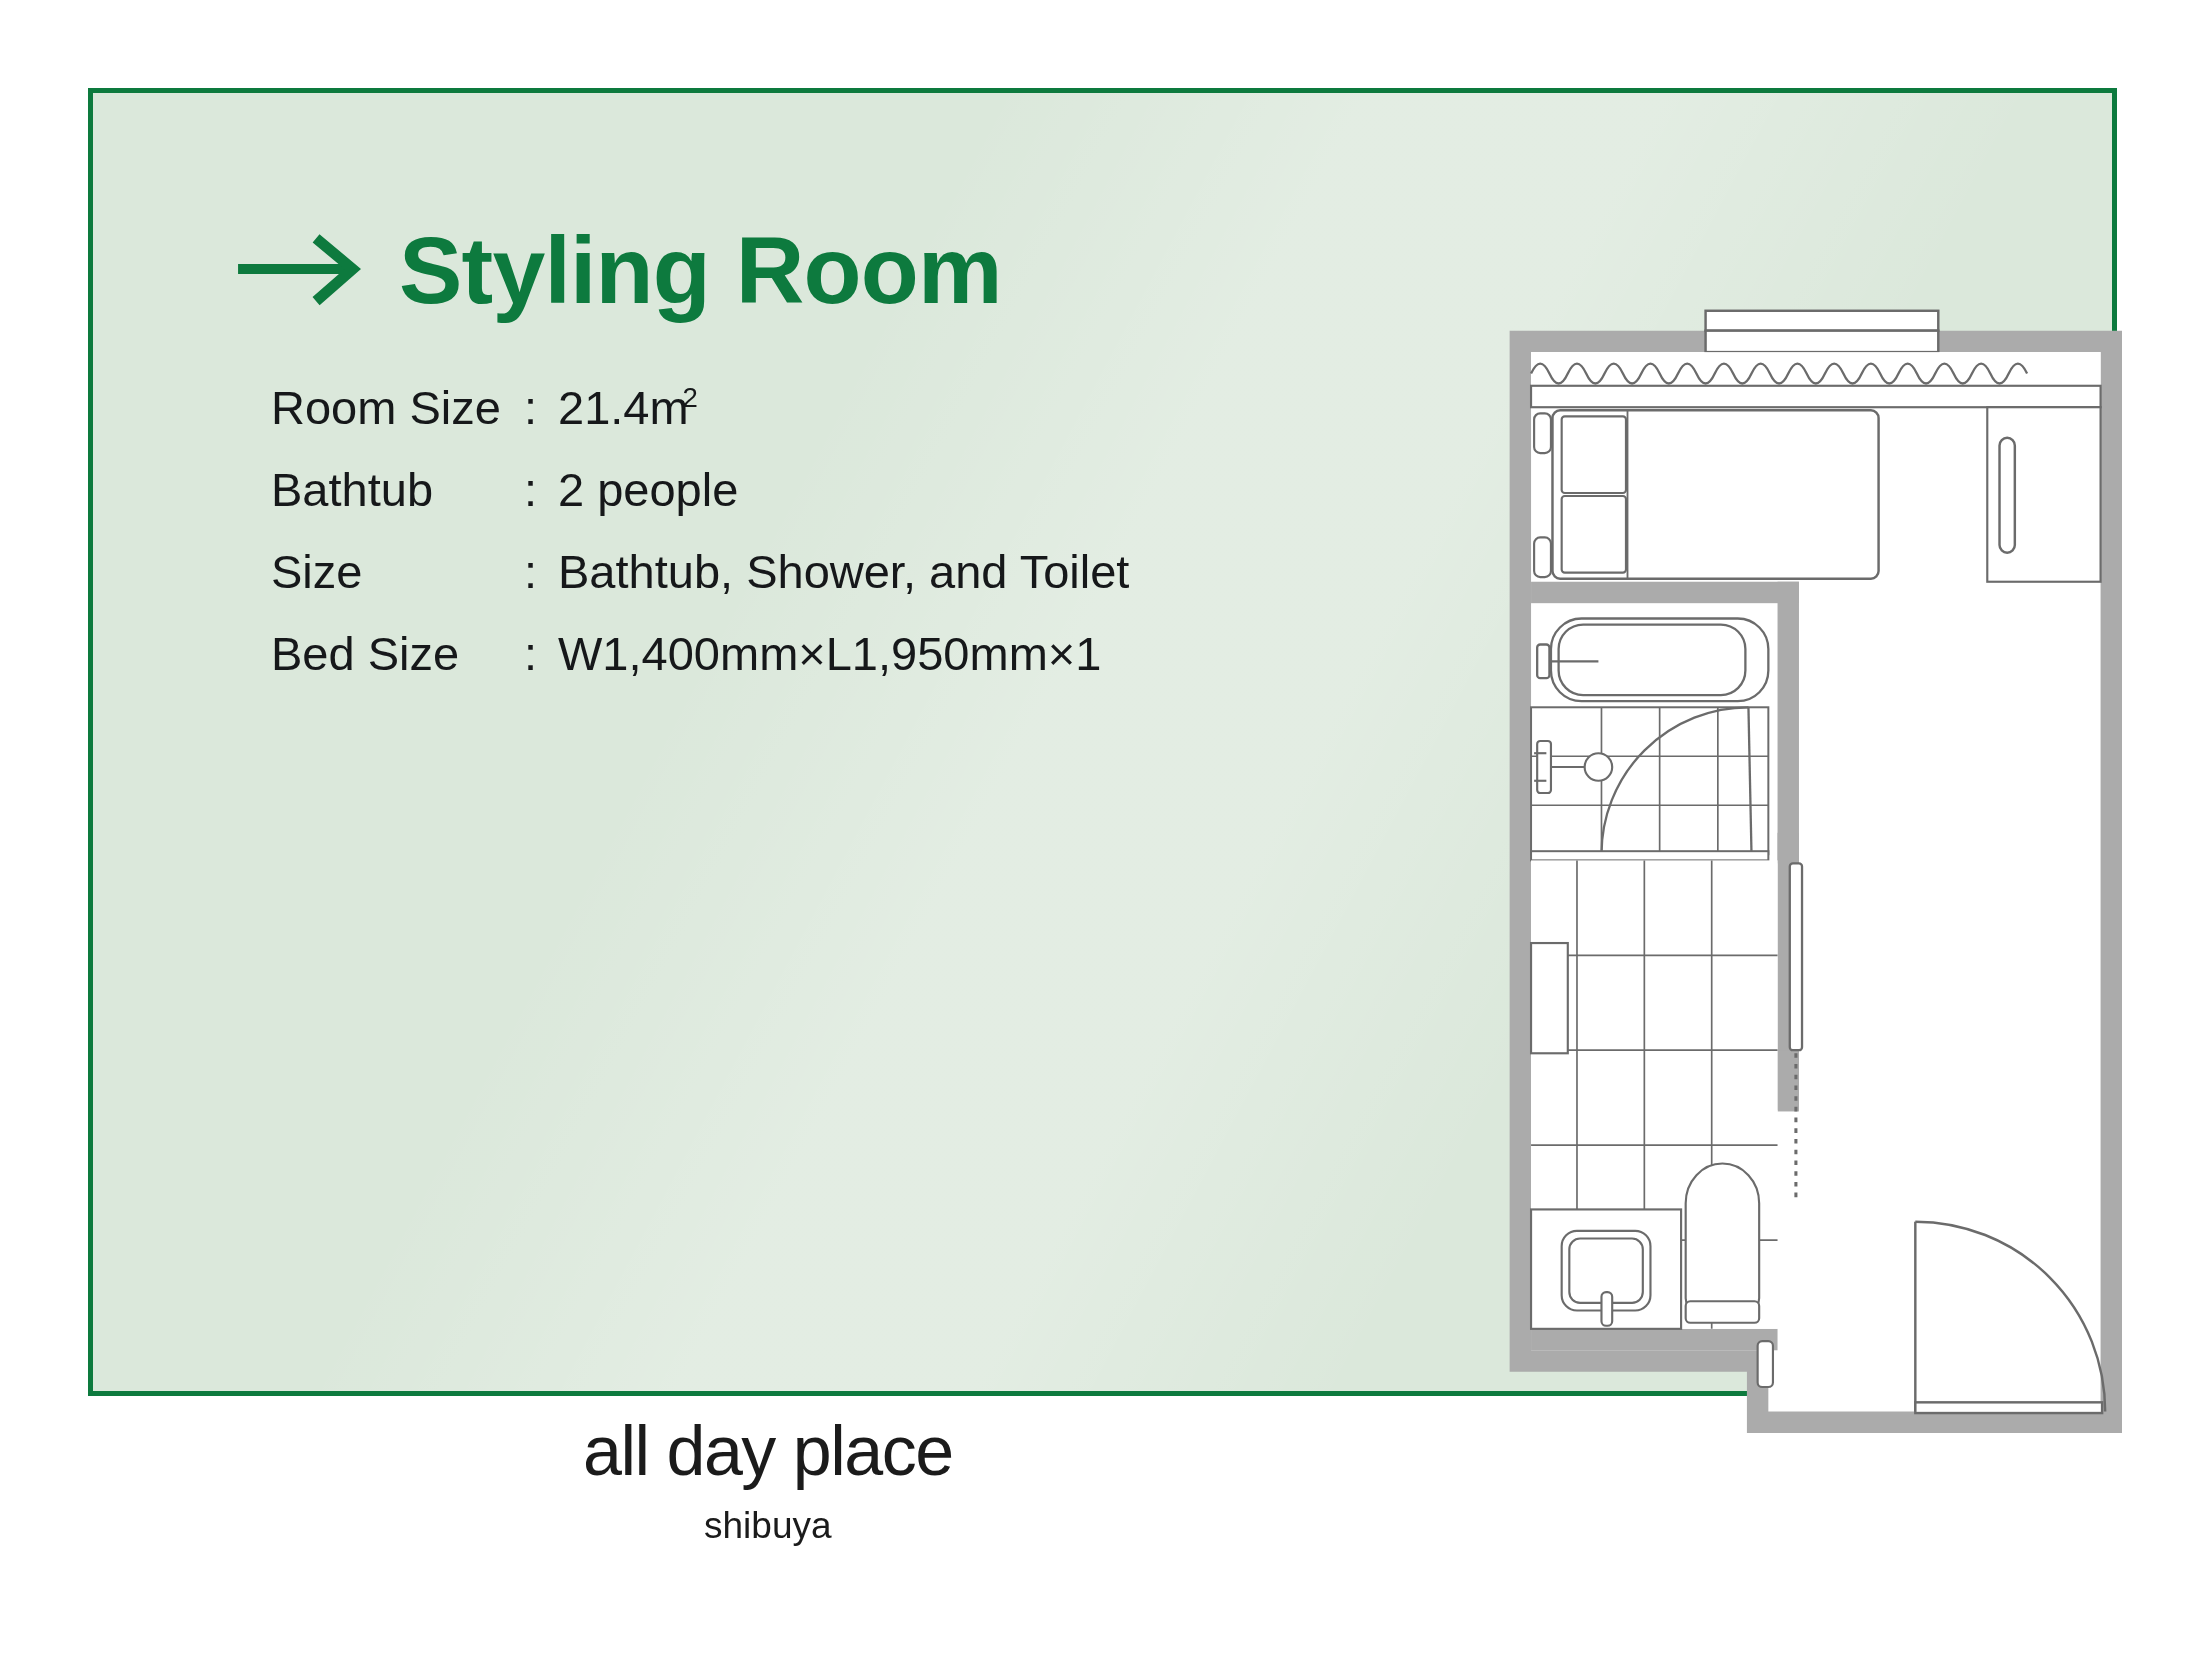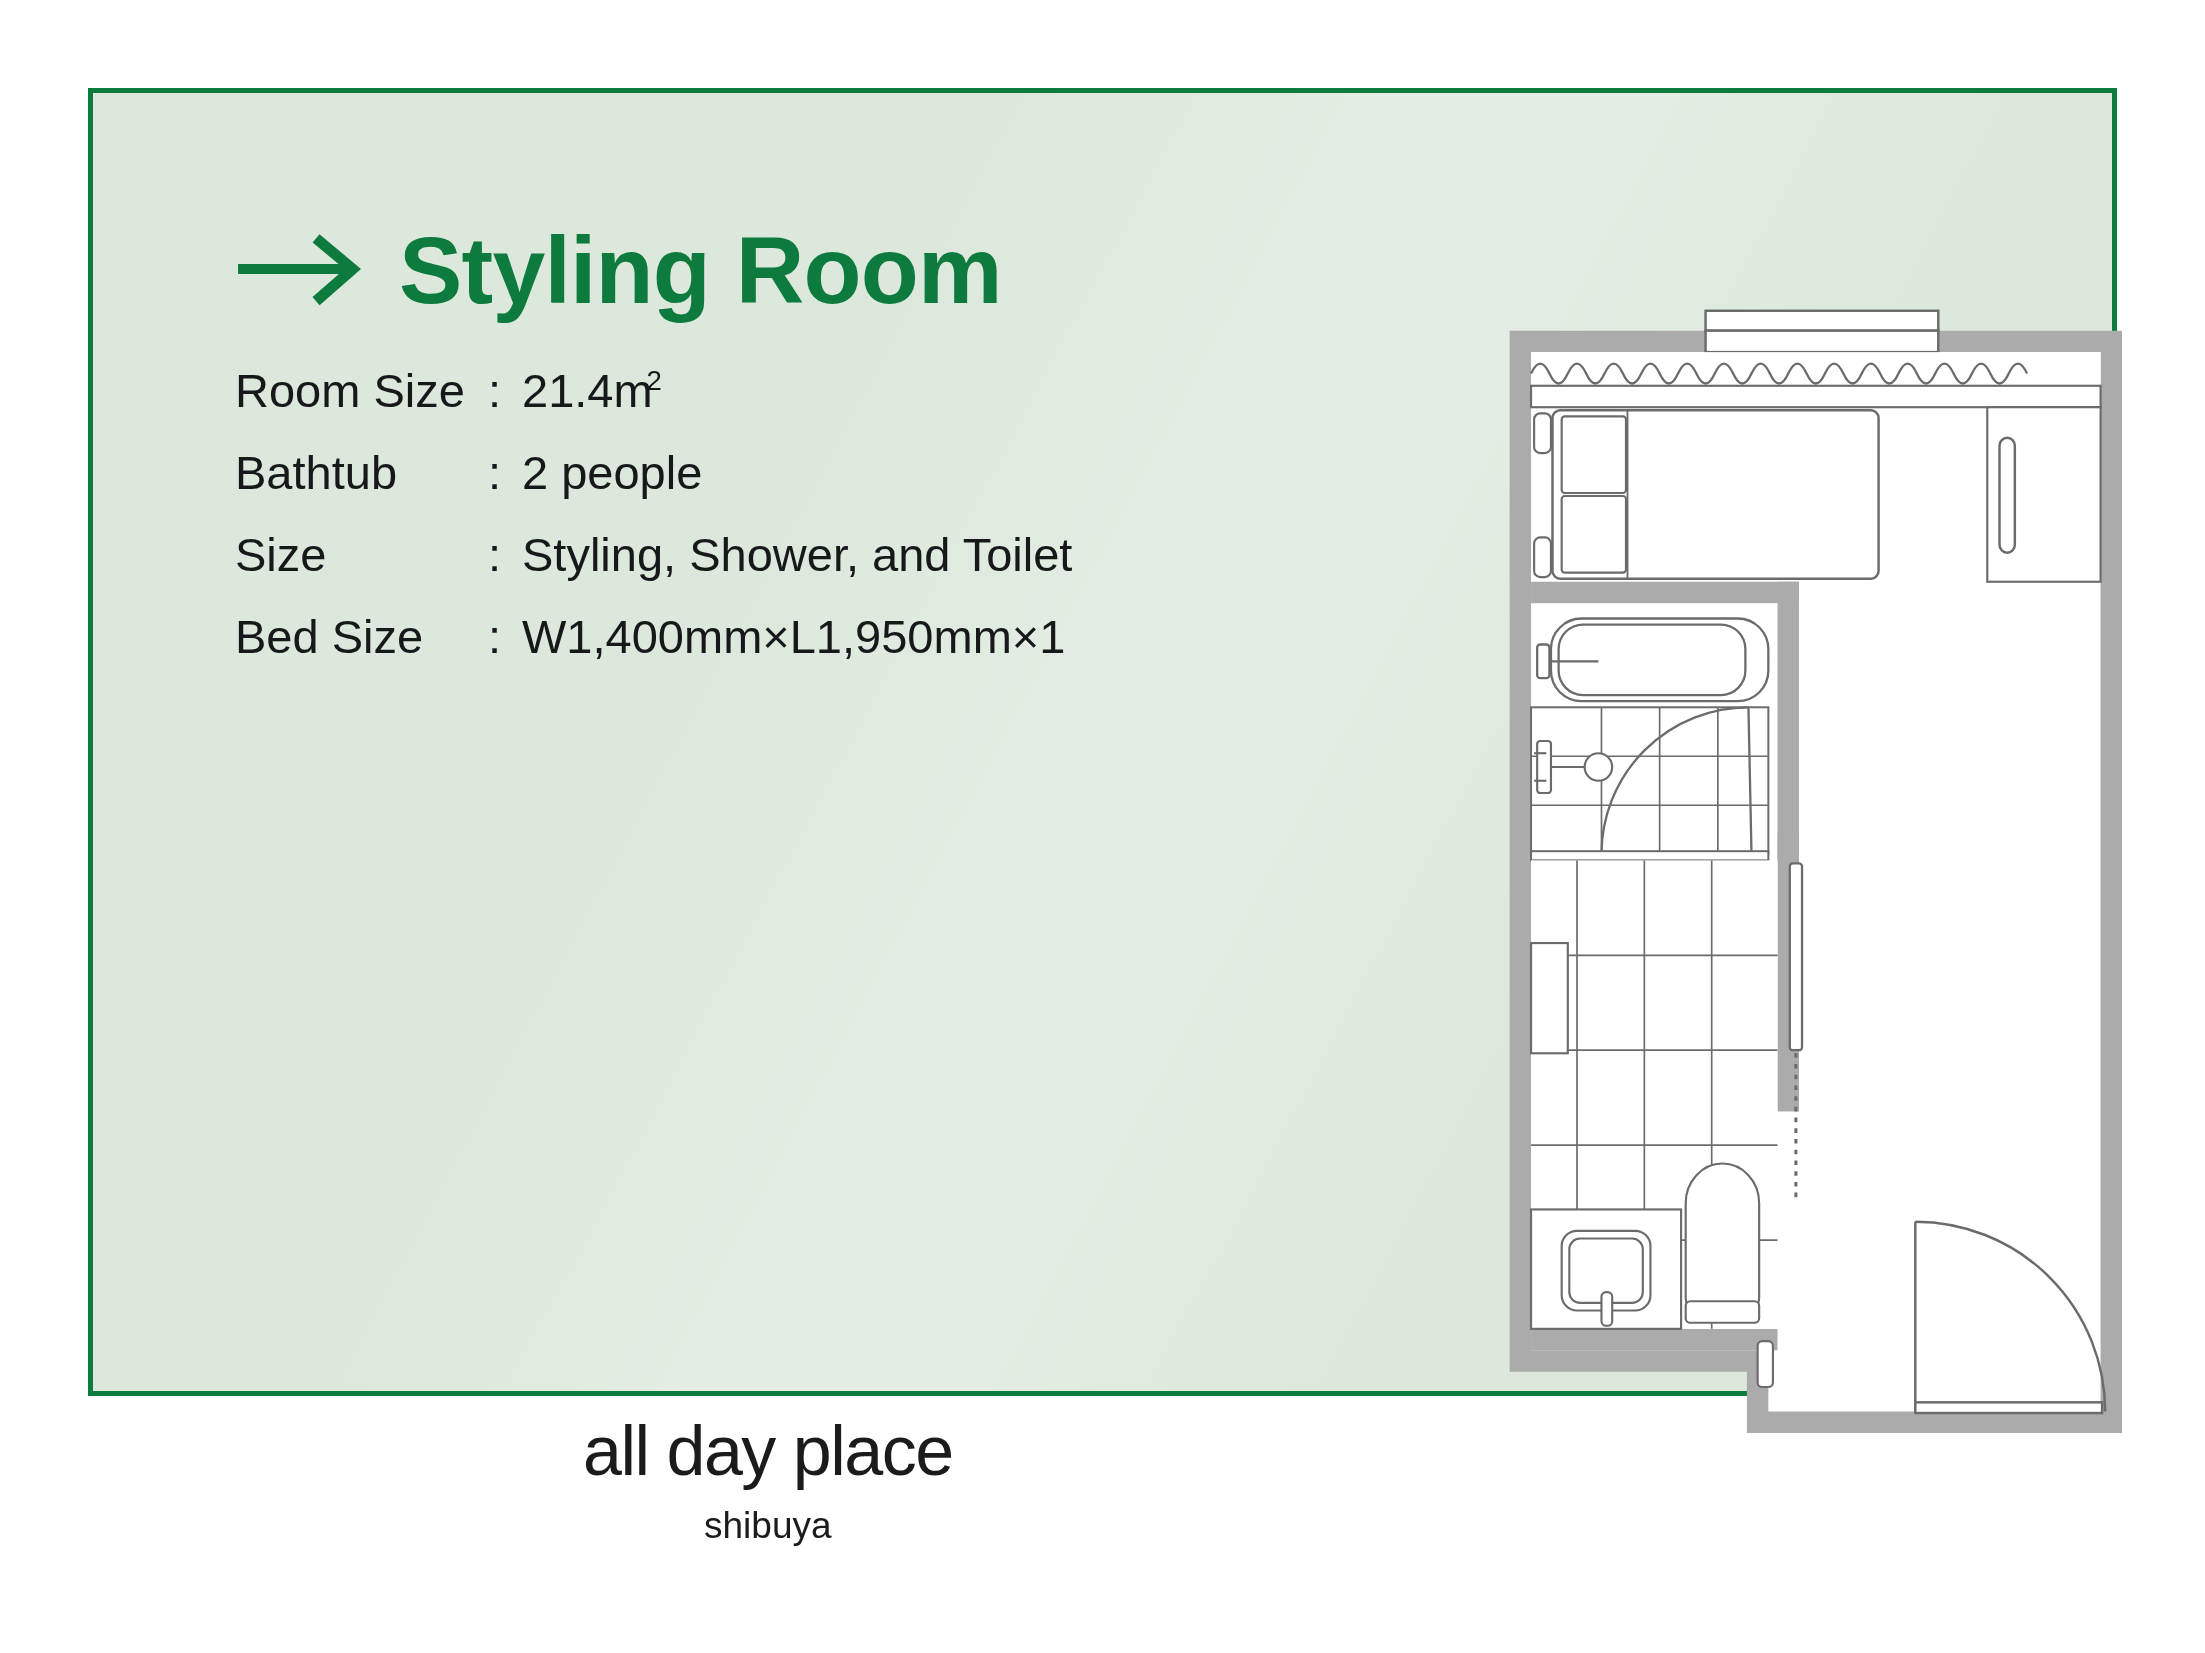--- a/index.html
+++ b/index.html
@@ -56,26 +56,27 @@
     letter-spacing: -0.8px;
     line-height: 1;
     white-space: nowrap;
   }
 
   #spec-list {
     margin-top: 17px;
   }
   .spec-row {
     display: flex;
-    align-items: center;
+    align-items: flex-end;
     height: 82px;
     color: #16181a;
     font-size: 47px;
     line-height: 1;
     white-space: nowrap;
+    margin-left: 36px;
   }
   .spec-label {
     width: 253px;
     flex: 0 0 253px;
   }
   .spec-colon {
     width: 34px;
     flex: 0 0 34px;
   }
   .spec-value { flex: 1 1 auto; }
@@ -145,21 +146,21 @@
 
       <div class="spec-row">
         <span class="spec-label">Bathtub</span>
         <span class="spec-colon">:</span>
         <span class="spec-value">2 people</span>
       </div>
 
       <div class="spec-row">
         <span class="spec-label">Size</span>
         <span class="spec-colon">:</span>
-        <span class="spec-value">Styling, Shower, and Toilet</span>
+        <span class="spec-value">Bathtub, Shower, and Toilet</span>
       </div>
 
       <div class="spec-row">
         <span class="spec-label">Bed Size</span>
         <span class="spec-colon">:</span>
         <span class="spec-value">W1,400mm×L1,950mm×1</span>
       </div>
 
     </div>
   </div>

